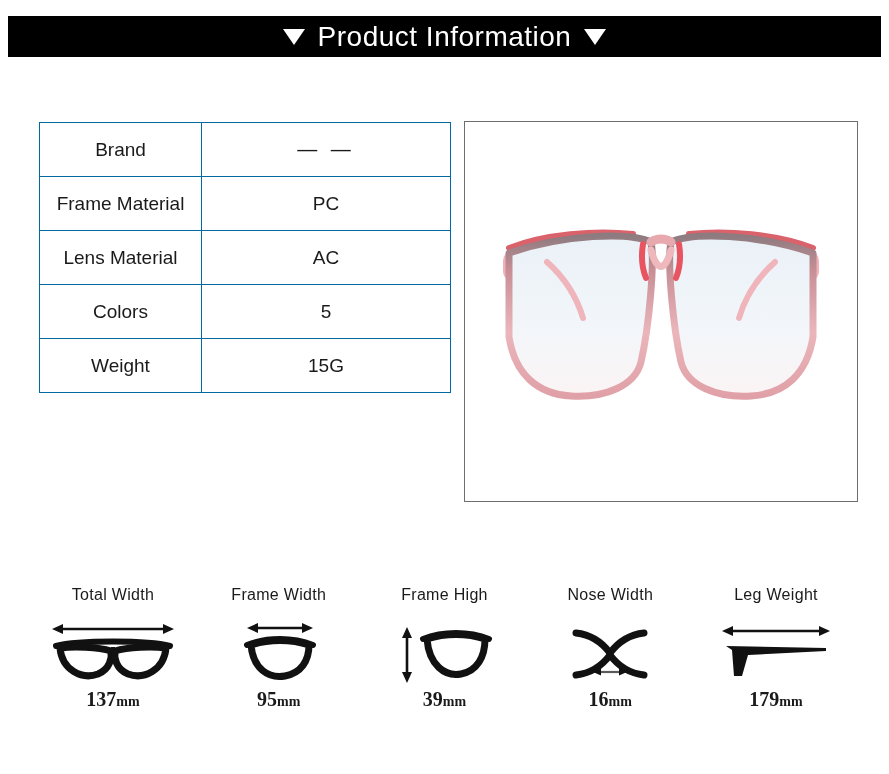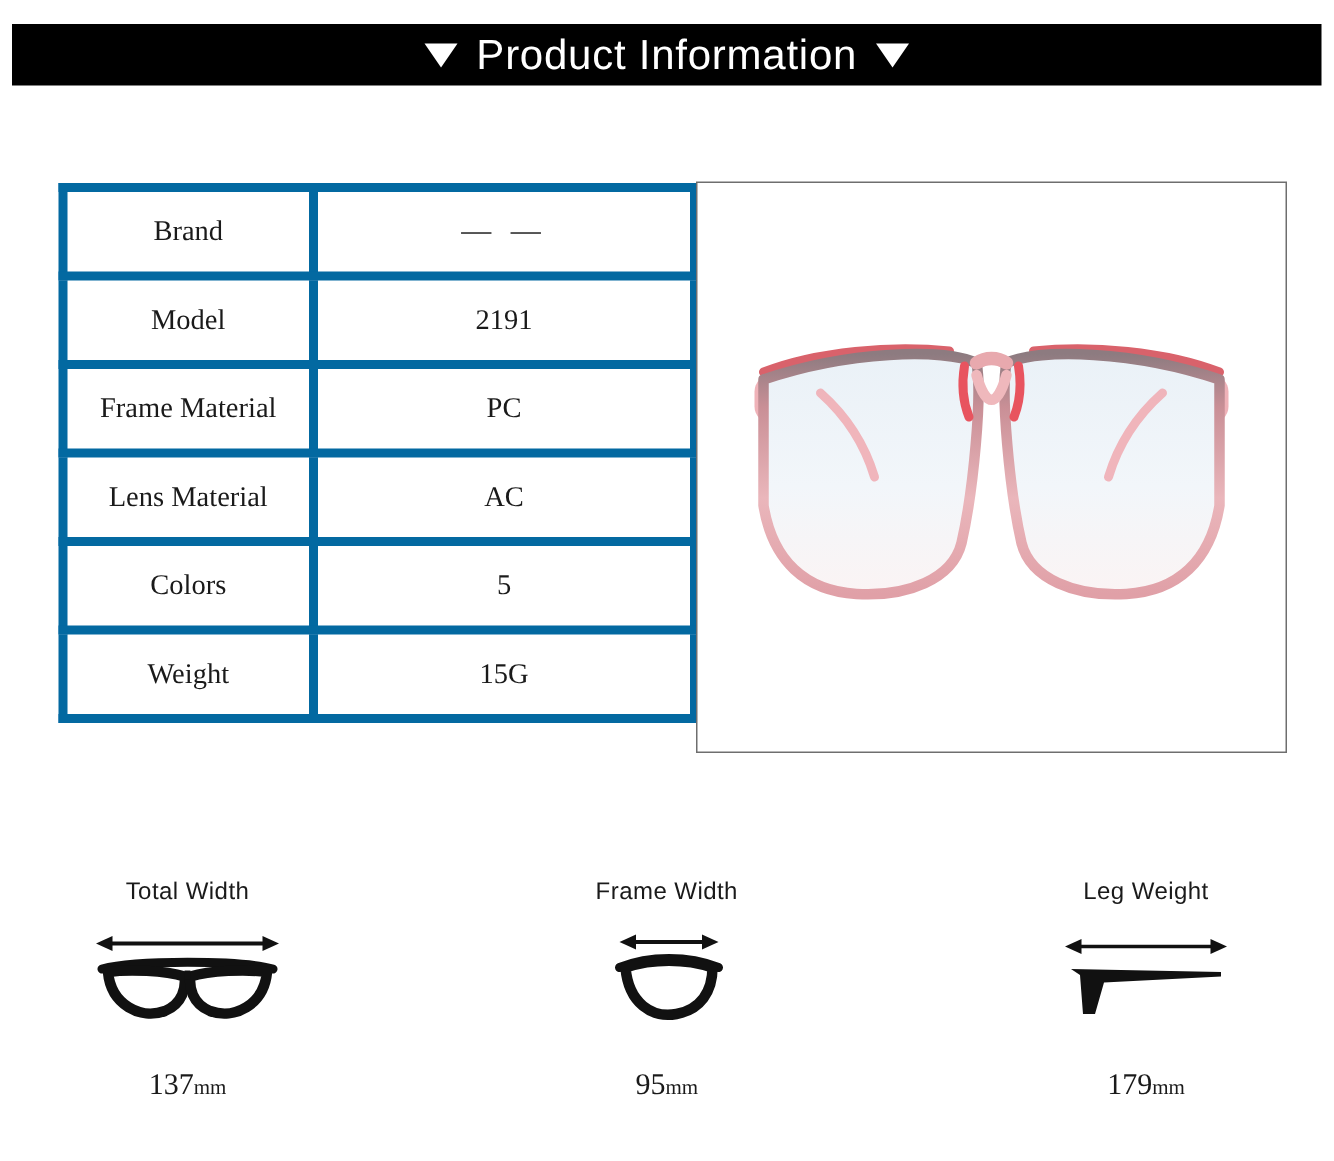--- a/index.html
+++ b/index.html
@@ -51,27 +51,27 @@
   
   .spec-table {
     position: absolute;
     left: 39px;
     top: 122px;
     width: 395px;
     border-collapse: collapse;
     table-layout: fixed;
   }
   .spec-table td {
-    border: 6px solid #0369a1;
+    border: 1px solid #0369a1;
     height: 53px;
     text-align: center;
     vertical-align: middle;
     font-size: 19px;
     color: #1a1a1a;
-    font-family: Liberation Serif, serif;
+    font-family: Liberation Sans, sans-serif;
     font-weight: 400;
     padding: 0 4px;
   }
   .spec-table td.label-cell { width: 153px; }
   .spec-table td.value-cell { width: 240px; }
   .dash-value {
     display: inline-block;
     letter-spacing: 4px;
     font-size: 20px;
   }
@@ -94,21 +94,21 @@
   }
 
   
   .measure-row {
     position: absolute;
     left: 0;
     top: 586px;
     width: 889px;
     display: flex;
     justify-content: space-between;
-    padding: 0 44px;
+    padding: 0 32px;
     box-sizing: border-box;
   }
   .measure-col {
     width: 162px;
     display: flex;
     flex-direction: column;
     align-items: center;
   }
   .measure-label {
     font-size: 16px;
@@ -121,22 +121,23 @@
   .measure-art {
     height: 72px;
     display: flex;
     align-items: center;
     justify-content: center;
   }
   .measure-value {
     font-family: "Liberation Serif", serif;
     font-size: 20px;
     color: #1a1a1a;
-    margin-top: 24px;
+    margin-top: 0;
     white-space: nowrap;
+    font-weight: bold;
   }
   .measure-value .unit {
     font-size: 14px;
   }
 </style>
 </head>
 <body>
 
 <div class="header-bar">
   <div class="header-inner">
@@ -144,24 +145,20 @@
     <span class="header-title">Product Information</span>
     <span class="tri-down"></span>
   </div>
 </div>
 
 <table class="spec-table">
   <tbody>
     <tr>
       <td class="label-cell">Brand</td>
       <td class="value-cell"><span class="dash-value">— —</span></td>
-    </tr>
-    <tr>
-      <td class="label-cell">Model</td>
-      <td class="value-cell">2191</td>
     </tr>
     <tr>
       <td class="label-cell">Frame Material</td>
       <td class="value-cell">PC</td>
     </tr>
     <tr>
       <td class="label-cell">Lens Material</td>
       <td class="value-cell">AC</td>
     </tr>
     <tr>
@@ -263,21 +260,51 @@
         <polygon points="84,9 73,4 73,14" fill="#111"></polygon>
         <path d="M18 26 C 38 18 64 18 84 26" stroke="#111" stroke-width="6" fill="none" stroke-linecap="round"></path>
         <path d="M22 26 C 24 50 40 60 56 57 C 72 54 80 42 80 26 C 62 20 40 20 22 26 Z" fill="none" stroke="#111" stroke-width="7" stroke-linejoin="round"></path>
       </svg>
     </div>
     <div class="measure-value">
       <span>95</span><span class="unit">mm</span>
     </div>
   </div>
 
-
+  <div class="measure-col">
+    <div class="measure-label">Frame High</div>
+    <div class="measure-art">
+      <svg width="104" height="66" viewBox="0 0 104 66">
+        <line x1="14" y1="16" x2="14" y2="58" stroke="#111" stroke-width="2.6"></line>
+        <polygon points="14,8 9,19 19,19" fill="#111"></polygon>
+        <polygon points="14,64 9,53 19,53" fill="#111"></polygon>
+        <path d="M30 20 C 50 12 76 12 96 20" stroke="#111" stroke-width="6" fill="none" stroke-linecap="round"></path>
+        <path d="M34 20 C 36 46 52 58 68 55 C 84 52 92 38 92 20 C 74 14 52 14 34 20 Z" fill="none" stroke="#111" stroke-width="7" stroke-linejoin="round"></path>
+      </svg>
+    </div>
+    <div class="measure-value">
+      <span>39</span><span class="unit">mm</span>
+    </div>
+  </div>
+
+  <div class="measure-col">
+    <div class="measure-label">Nose Width</div>
+    <div class="measure-art">
+      <svg width="100" height="66" viewBox="0 0 100 66">
+        <path d="M16 14 C 34 16 44 26 50 34 C 56 26 66 16 84 14" stroke="#111" stroke-width="7" fill="none" stroke-linecap="round"></path>
+        <path d="M16 56 C 34 54 44 44 50 36 C 56 44 66 54 84 56" stroke="#111" stroke-width="7" fill="none" stroke-linecap="round"></path>
+        <line x1="38" y1="53" x2="62" y2="53" stroke="#5a5a5a" stroke-width="2.2"></line>
+        <polygon points="33,53 41,49.5 41,56.5" fill="#111"></polygon>
+        <polygon points="67,53 59,49.5 59,56.5" fill="#111"></polygon>
+      </svg>
+    </div>
+    <div class="measure-value">
+      <span>16</span><span class="unit">mm</span>
+    </div>
+  </div>
 
   <div class="measure-col">
     <div class="measure-label">Leg Weight</div>
     <div class="measure-art">
       <svg width="116" height="64" viewBox="0 0 116 64">
         <line x1="12" y1="11" x2="104" y2="11" stroke="#111" stroke-width="2.4"></line>
         <polygon points="4,11 15,6 15,16" fill="#111"></polygon>
         <polygon points="112,11 101,6 101,16" fill="#111"></polygon>
         <path d="M8 26 L 108 28 L 108 31 L 30 35 L 24 56 L 16 56 L 14 30 Z" fill="#111"></path>
       </svg>

